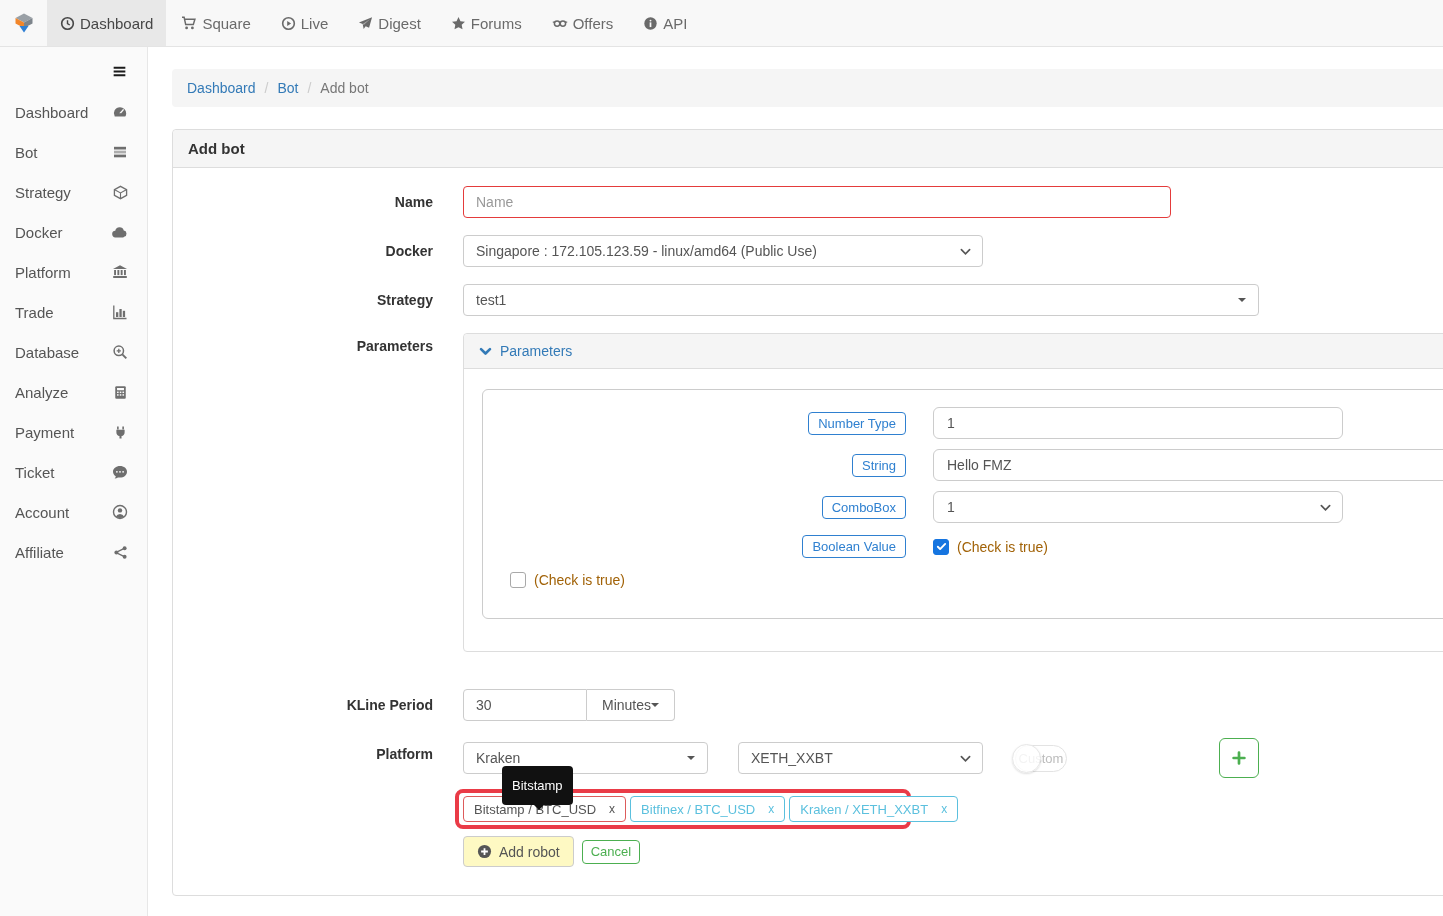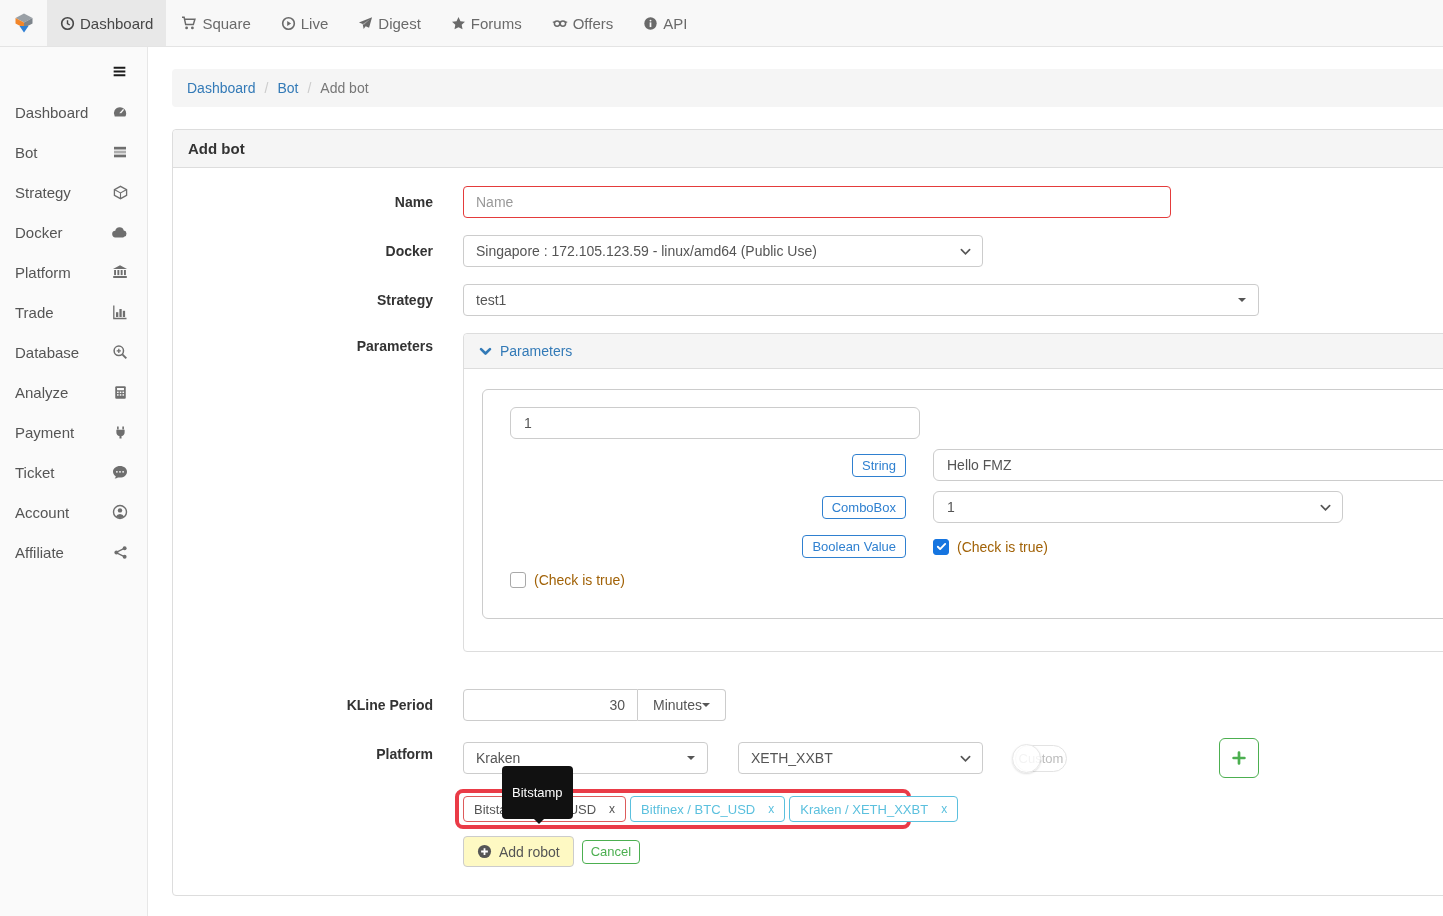--- a/index.html
+++ b/index.html
@@ -75,40 +75,40 @@
   .row-check{margin:12px 0 14px;}
   .row-check2{margin:0;}
   .cb{width:16px;height:16px;border-radius:3px;border:1px solid #a9a9a9;background:#fff;display:flex;align-items:center;justify-content:center;cursor:pointer;box-sizing:border-box;}
   .cb.on{background:#1675e0;border-color:#1675e0;}
   .cb svg{display:none;}
   .cb.on svg{display:block;}
   .cb-text{margin-left:8px;font-size:14px;color:#a16207;}
 
   
   .kline-wrap{display:flex;}
-  .kline-input{width:175px;text-align:right;border-radius:4px 0 0 4px;}
+  .kline-input{width:124px;text-align:left;border-radius:4px 0 0 4px;}
   .minutes-btn{width:88px;height:32px;border:1px solid #ccc;border-left:none;border-radius:0 4px 4px 0;display:flex;align-items:center;justify-content:center;font-size:14px;color:#555;background:#fff;box-sizing:border-box;cursor:pointer;}
 
   
   .row-platform{margin-bottom:0;}
   .platform-ctrls{display:flex;align-items:center;width:796px;}
   .dd-exchange{width:245px;}
   .sel-pair{width:245px;margin-left:30px;}
   .custom-toggle{margin-left:32px;position:relative;width:52px;height:27px;border:1px solid #e3e3e3;border-radius:14px;background:#fff;display:flex;align-items:center;justify-content:center;font-size:13px;color:#bcbcbc;cursor:pointer;box-sizing:border-box;}
   .custom-knob{position:absolute;left:-4px;top:-2px;width:29px;height:29px;border-radius:50%;background:rgba(255,255,255,.82);border:1px solid #e6e6e6;box-shadow:0 1px 2px rgba(0,0,0,.13);box-sizing:border-box;}
   .plus-btn{margin-left:auto;width:38px;height:38px;border:1px solid #4caf50;border-radius:6px;background:#fff;color:#4caf50;display:flex;align-items:center;justify-content:center;cursor:pointer;}
 
   
   .row-tags{margin-bottom:0;}
   .tags-annotation{position:relative;margin-left:-8px;margin-top:11px;width:456px;box-sizing:border-box;border:4px solid #ea3b47;border-radius:8px;padding:3px 4px;display:flex;align-items:center;gap:4px;background:#fff;}
   .tag{height:24px;display:inline-flex;align-items:center;gap:13px;padding:12px 10px;border-radius:4px;font-size:13px;background:#fff;box-sizing:border-box;cursor:pointer;white-space:nowrap;}
   .tag-default{border:1px solid #dd5b5b;color:#555;}
   .tag-info{border:1px solid #5bc0de;color:#5bc0de;}
   .tag .x{font-size:12px;cursor:pointer;}
-  .tooltip{position:absolute;left:43px;top:-27px;background:#111;color:#fff;font-size:13px;padding:19px 10px;border-radius:4px;white-space:nowrap;}
+  .tooltip{position:absolute;left:43px;top:-27px;background:#111;color:#fff;font-size:13px;padding:12px 10px;border-radius:4px;white-space:nowrap;}
   .tooltip::after{content:"";position:absolute;left:32px;top:100%;border:5px solid transparent;border-top-color:#111;}
 
   
   .row-actions{margin-top:7px;margin-bottom:0;}
   .actions{display:flex;align-items:center;gap:8px;}
   .btn-add-robot{height:31px;padding:0 13px;border:1px solid #ccc;border-radius:4px;background:#fef9c3;color:#555;font-size:14px;display:flex;align-items:center;gap:7px;cursor:pointer;}
   .btn-add-robot .bicon{color:#555;}
   .btn-cancel{height:24px;padding:0 8px;border:1px solid #4caf50;border-radius:4px;background:#fff;color:#4caf50;font-size:13px;display:flex;align-items:center;cursor:pointer;}
 </style>
 </head>
@@ -390,20 +390,23 @@
                     <svg viewBox="0 0 16 16" width="13" height="13">
                       <path d="M2.5 5l5.5 5.5L13.5 5" fill="none" stroke="currentColor" stroke-width="3.2" stroke-linecap="round" stroke-linejoin="round"></path>
                     </svg>
                   </span>
                 <span>Parameters</span>
               </div>
               <div class="params-body">
                 <div class="params-inner">
 
                   <div class="param-row">
+                    <div class="param-label-cell">
+                      <span class="param-badge">Number Type</span>
+                    </div>
                     <div class="param-ctrl">
                       <input class="param-input" type="text" value="1" style="">
                     </div>
                   </div>
 
                   <div class="param-row">
                     <div class="param-label-cell">
                       <span class="param-badge">String</span>
                     </div>
                     <div class="param-ctrl">

